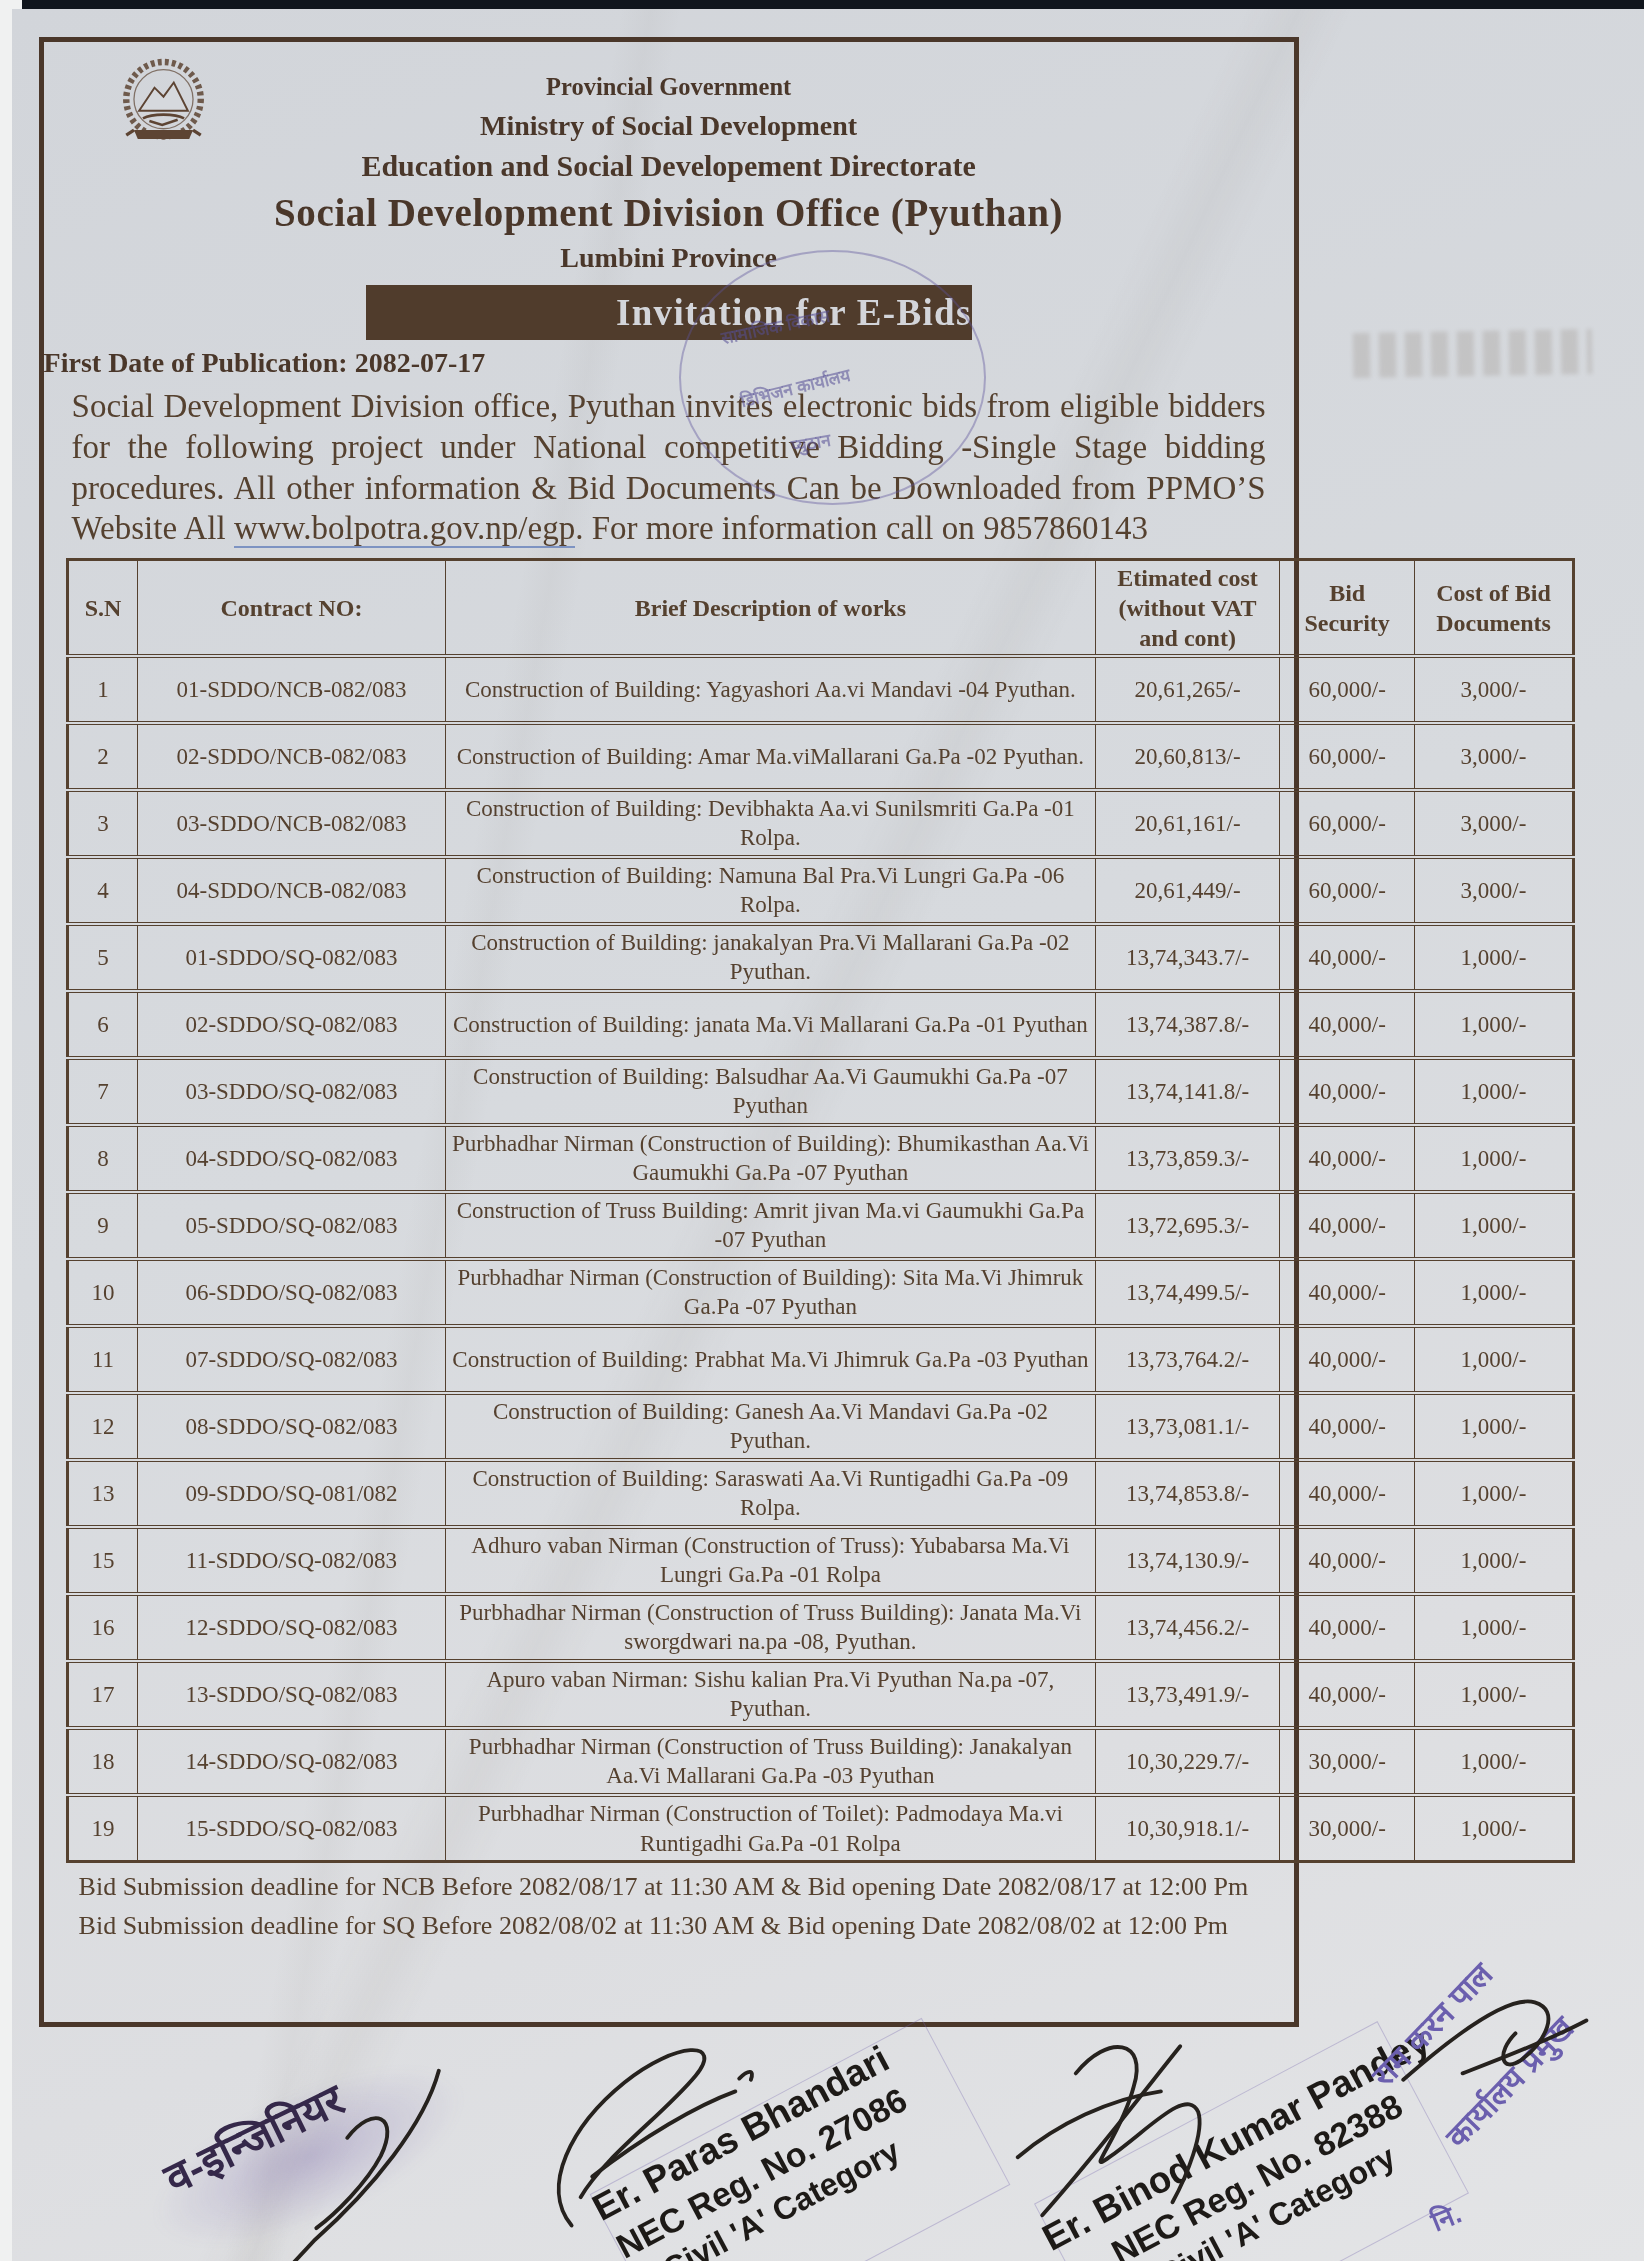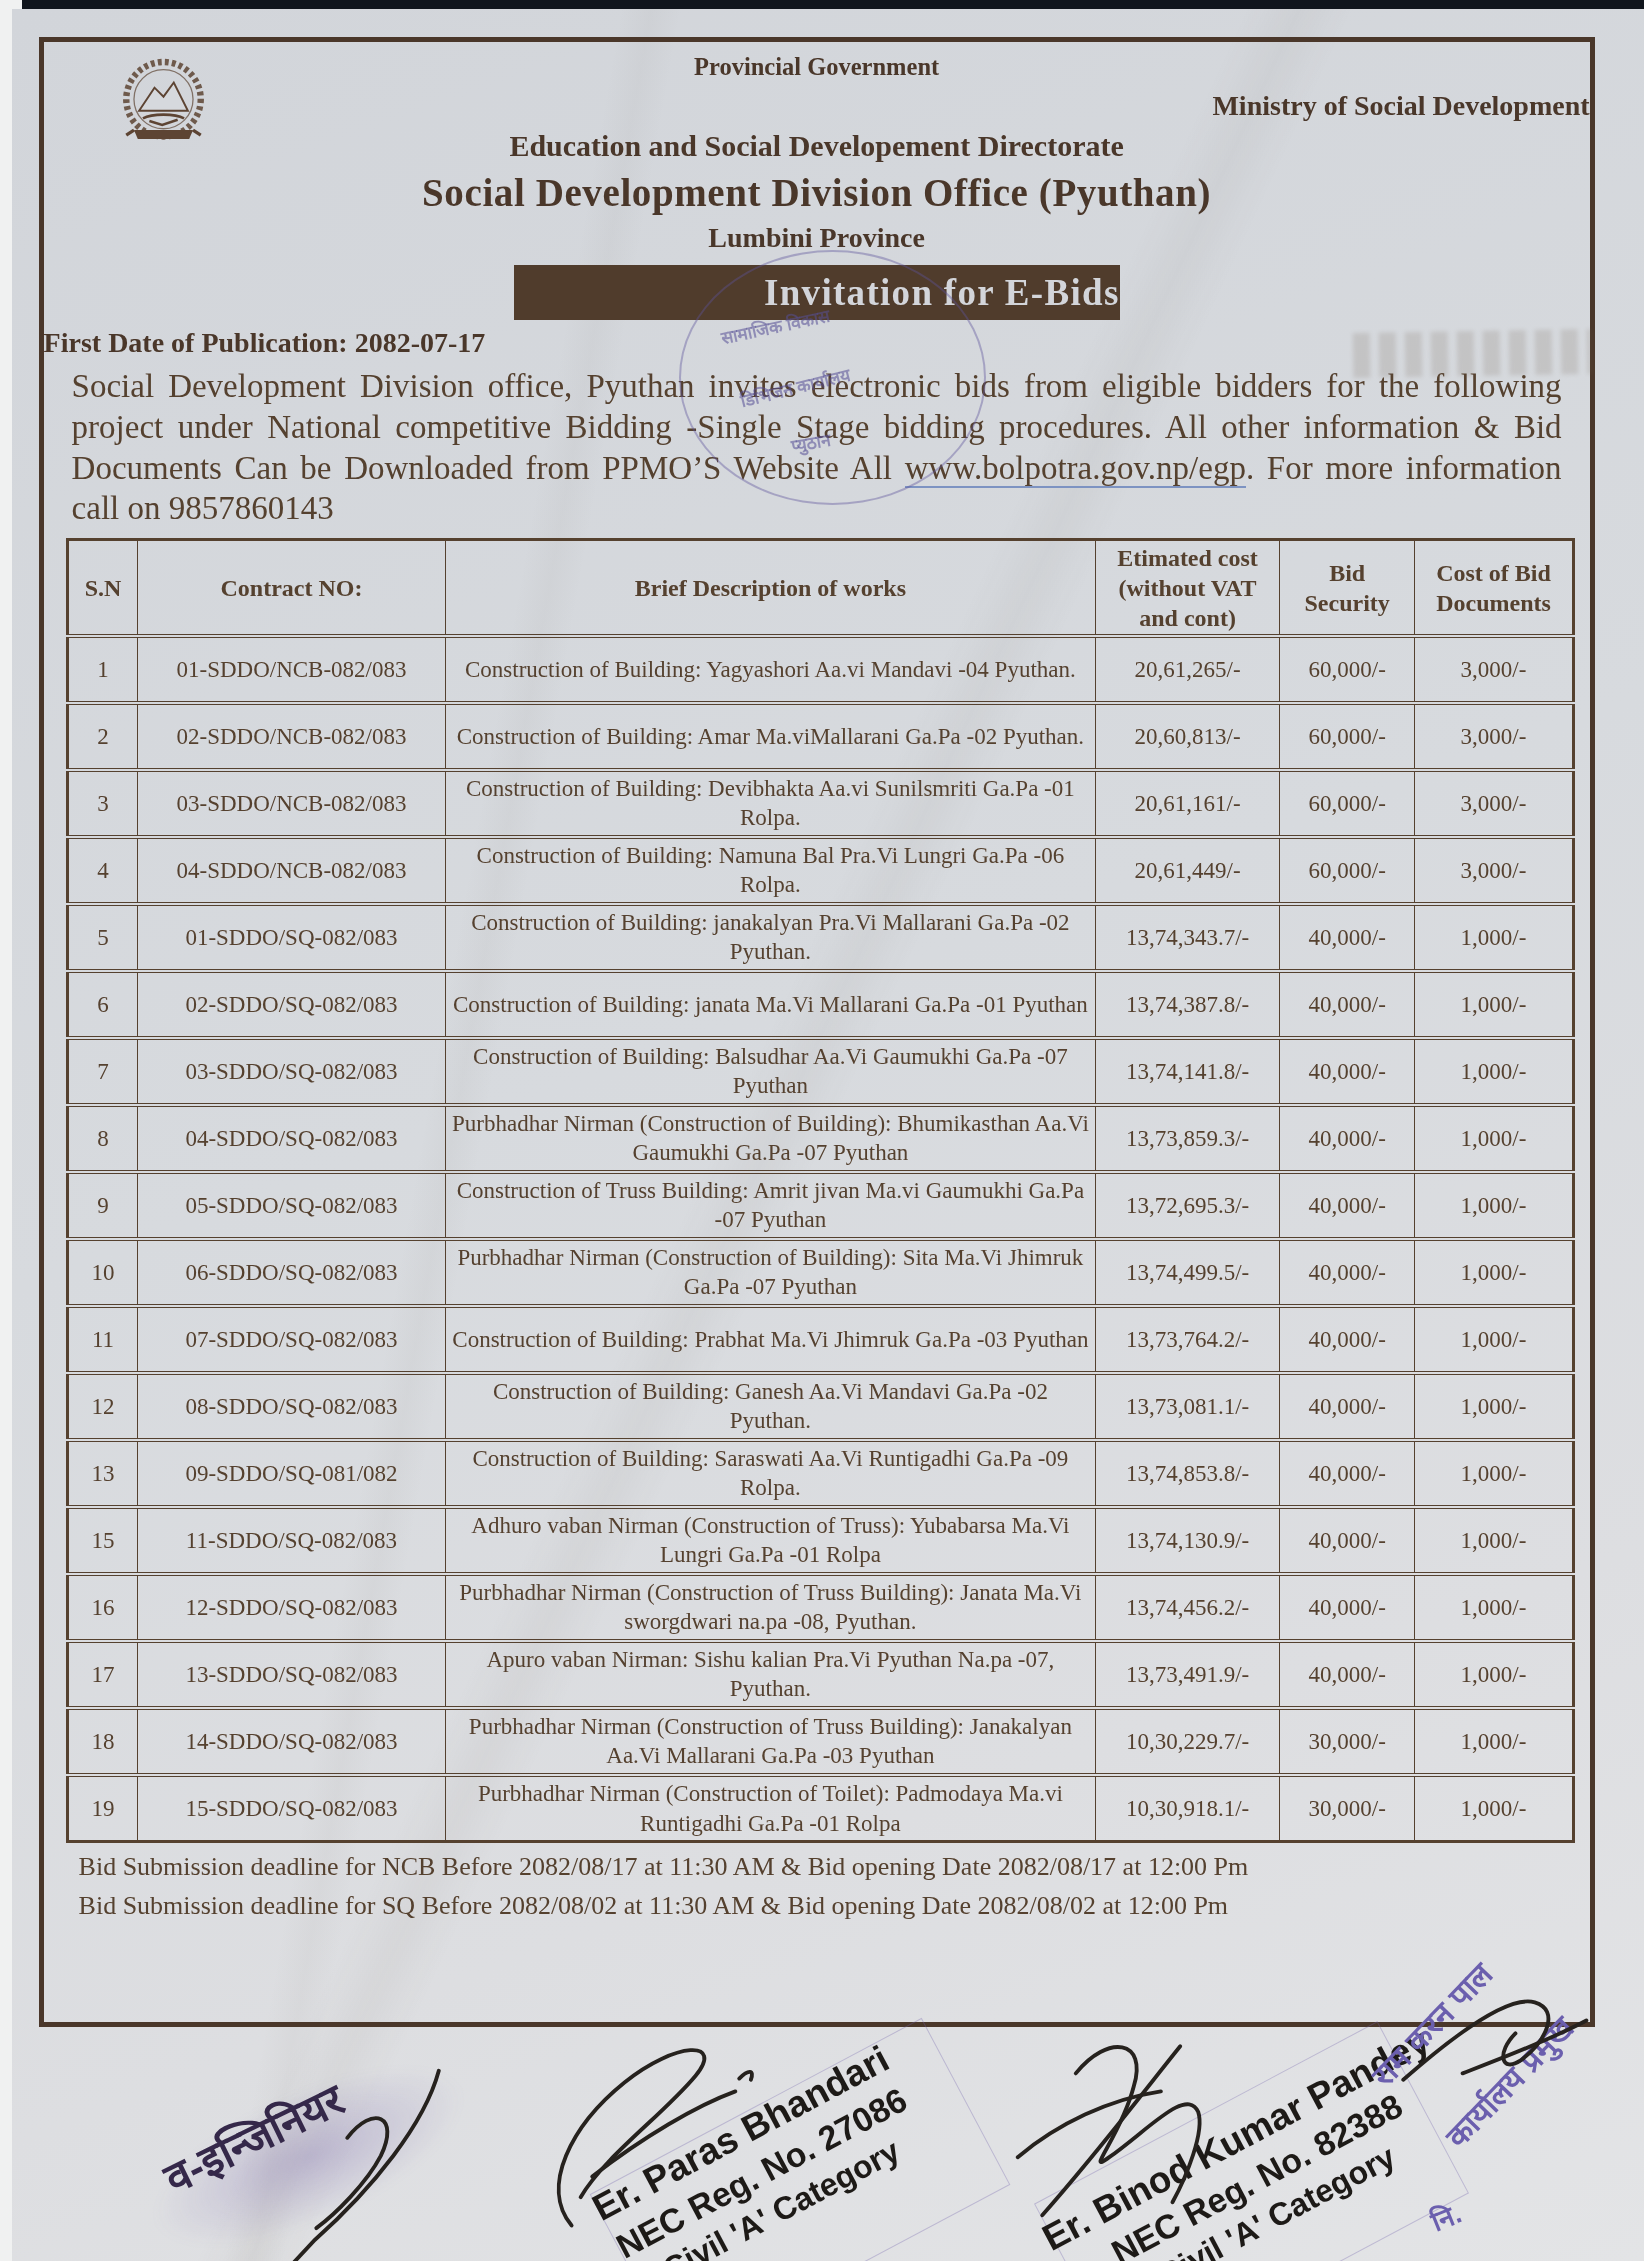--- a/index.html
+++ b/index.html
@@ -10,25 +10,25 @@
   body{width:1644px;height:2261px;overflow:hidden;background:#10151d;
        font-family:"Liberation Serif","DejaVu Serif",serif;}
   .scan{position:relative;width:1644px;height:2261px;}
   .edge-left{position:absolute;left:0;top:0;width:22px;height:2261px;background:#f0f1f1;}
   .paper{position:absolute;left:11.6px;top:9px;right:0;bottom:0;
          background:linear-gradient(160deg,#d2d5da 0%,#d7dade 45%,#dddee1 75%,#e3e4e6 100%);}
   .paper::before{content:"";position:absolute;inset:0;pointer-events:none;
      background:
        linear-gradient(115deg,transparent 46%,rgba(90,80,70,.05) 48%,transparent 50%),
        linear-gradient(100deg,transparent 30%,rgba(90,80,70,.04) 31.5%,transparent 33%);}
-  .frame{position:absolute;left:27px;top:28px;width:1556px;height:1990px;
-         border:5.8px solid var(--ink-dark);box-sizing:border-box;padding-top:8px;}
+  .frame{position:absolute;left:27px;top:28px;width:1260px;height:1990px;
+         border:5.8px solid var(--ink-dark);box-sizing:border-box;padding-top:28px;}
   .hdr{ text-align:center;color:var(--ink-dark);font-weight:bold;}
   .h1{font-size:24.5px;margin-top:2.6px;}
-  .h2{font-size:28px;margin-top:9px;text-align:right;}
+  .h2{font-size:28px;margin-top:9px;}
   .h3{font-size:30px;margin-top:7.7px;}
   .h4{font-size:39px;margin-top:6.4px;letter-spacing:0.6px;}
   .h5{font-size:28px;margin-top:7.7px;}
   .logo{position:absolute;left:63px;top:11.6px;width:113px;height:102px;}
   .banner{width:606px;height:55px;margin:10.3px auto 0;background:var(--banner-bg);
           display:flex;align-items:center;justify-content:flex-end;}
   .banner span{color:var(--banner-text);font-size:37px;font-weight:bold;letter-spacing:1.3px;}
   .pubdate{text-align:left;font-size:28px;font-weight:bold;color:var(--ink-dark);margin-top:7.7px;}
   .intro{font-size:33px;color:var(--ink);text-align:justify;line-height:1.24;
          margin:6.4px 28px 0 28px;font-family:Liberation Serif, serif;}

